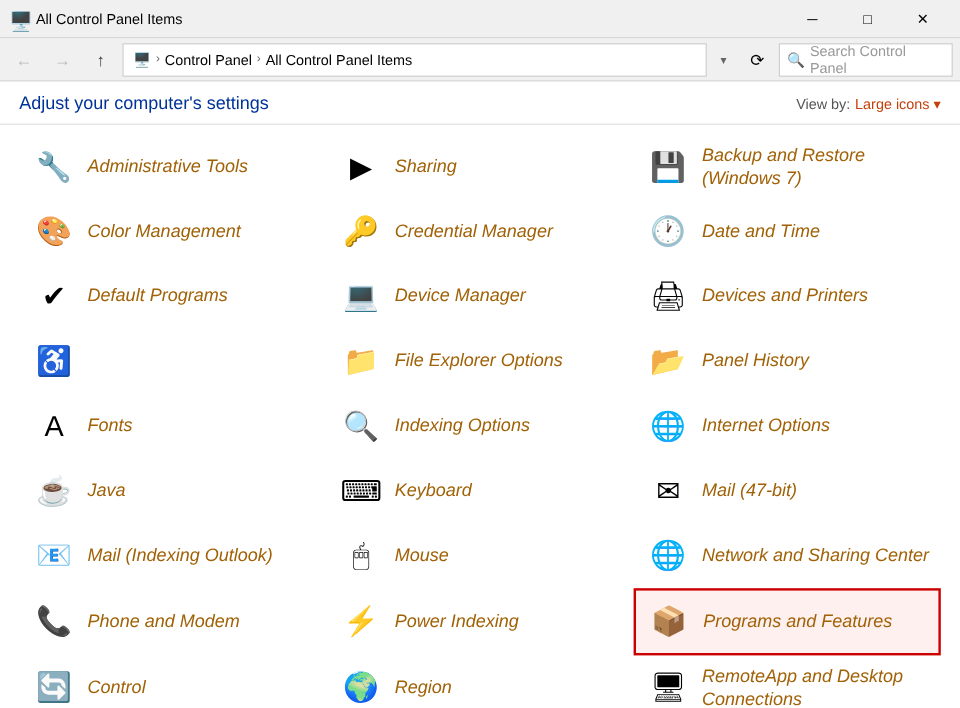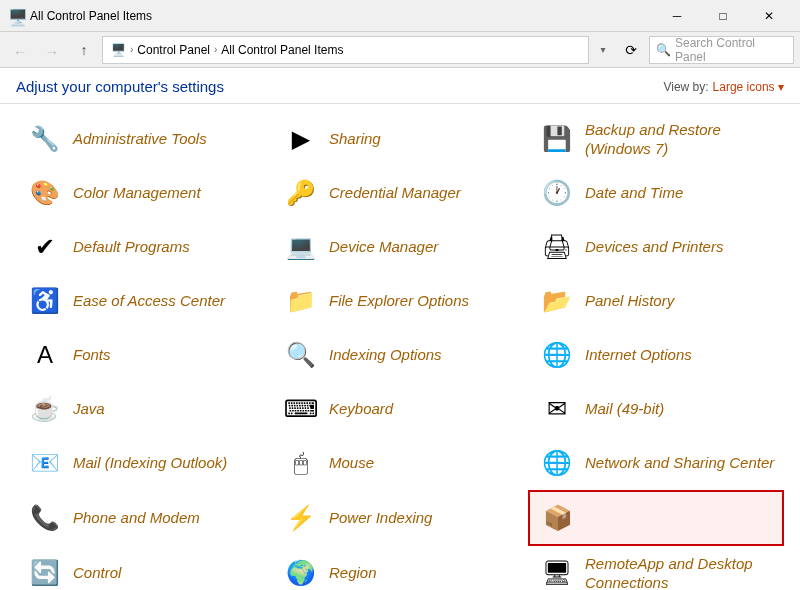--- a/index.html
+++ b/index.html
@@ -261,21 +261,20 @@
             </svg>
           </div>
           <span class="item-label">Devices and Printers</span>
         </div>
         <div class="item">
           <div class="item-icon">
             <svg width="36" height="36" viewBox="0 0 36 36">
               <text x="18" y="26" text-anchor="middle" font-size="24">♿</text>
             </svg>
           </div>
-          <span class="item-label">Ease of Access Center</span>
         </div>
         <div class="item">
           <div class="item-icon">
             <svg width="36" height="36" viewBox="0 0 36 36">
               <text x="18" y="26" text-anchor="middle" font-size="24">📁</text>
             </svg>
           </div>
           <span class="item-label">File Explorer Options</span>
         </div>
         <div class="item">
@@ -325,21 +324,21 @@
             </svg>
           </div>
           <span class="item-label">Keyboard</span>
         </div>
         <div class="item">
           <div class="item-icon">
             <svg width="36" height="36" viewBox="0 0 36 36">
               <text x="18" y="26" text-anchor="middle" font-size="24">✉</text>
             </svg>
           </div>
-          <span class="item-label">Mail (49-bit)</span>
+          <span class="item-label">Mail (47-bit)</span>
         </div>
         <div class="item">
           <div class="item-icon">
             <svg width="36" height="36" viewBox="0 0 36 36">
               <text x="18" y="26" text-anchor="middle" font-size="24">📧</text>
             </svg>
           </div>
           <span class="item-label">Mail (Indexing Outlook)</span>
         </div>
         <div class="item">
@@ -373,20 +372,21 @@
             </svg>
           </div>
           <span class="item-label">Power Indexing</span>
         </div>
         <div class="item highlighted">
           <div class="item-icon">
             <svg width="36" height="36" viewBox="0 0 36 36">
               <text x="18" y="26" text-anchor="middle" font-size="24">📦</text>
             </svg>
           </div>
+          <span class="item-label">Programs and Features</span>
         </div>
         <div class="item">
           <div class="item-icon">
             <svg width="36" height="36" viewBox="0 0 36 36">
               <text x="18" y="26" text-anchor="middle" font-size="24">🔄</text>
             </svg>
           </div>
           <span class="item-label">Control</span>
         </div>
         <div class="item">

